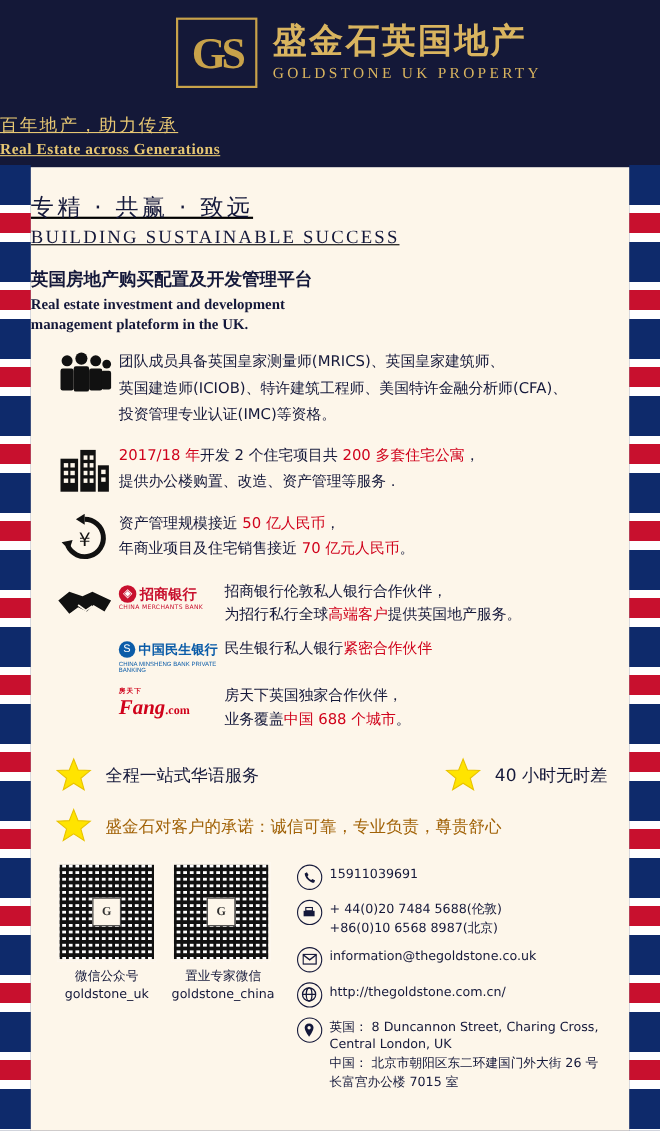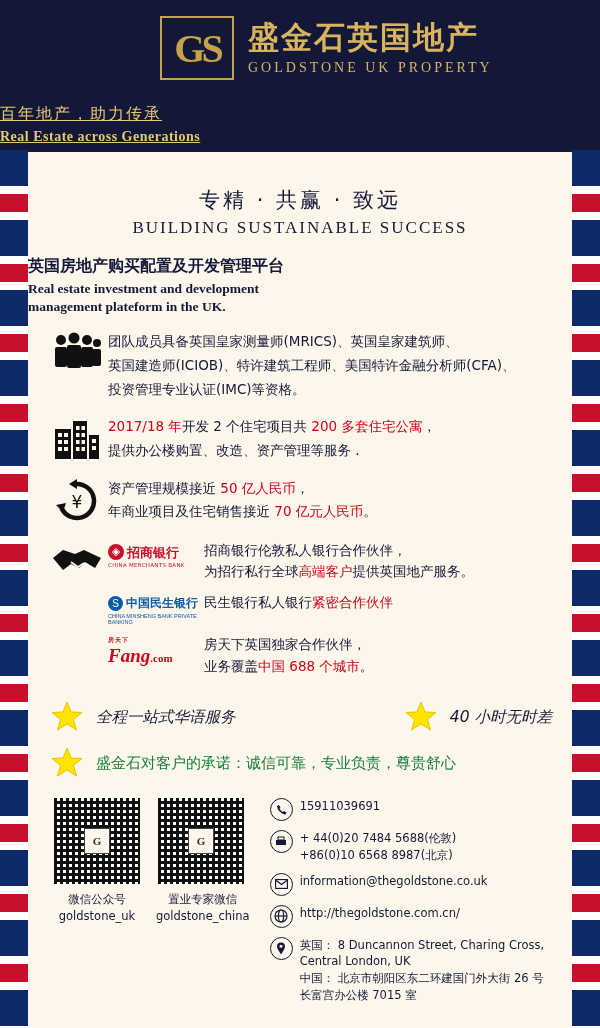--- a/index.html
+++ b/index.html
@@ -57,21 +57,21 @@
   .tagline .cn{font-size:16px;letter-spacing:2px;font-family:"DejaVu Sans",sans-serif;}
   .tagline .en{font-size:14px;margin-top:4px;font-family:"Liberation Serif",serif;font-weight:bold;letter-spacing:.5px;}
 
   
   .card{
     position:absolute;left:28px;right:28px;top:152px;bottom:0;
     background:#fdf6ea;
     padding:0;
     overflow:hidden;
   }
-  .slogan{text-align:center;margin-top:34px;}
+  .slogan{margin-top:22px;text-decoration:underline;}
   .slogan .cn{font-size:21px;color:#14183a;letter-spacing:3px;font-family:"DejaVu Sans",sans-serif;}
   .slogan .en{font-size:17px;color:#14183a;letter-spacing:2px;margin-top:4px;font-family:"Liberation Serif",serif;}
 
   .intro{text-align:left;margin-top:18px;color:#14183a;}
   .intro .cn{font-size:16px;font-weight:bold;font-family:"DejaVu Sans",sans-serif;}
   .intro .en{font-size:13.5px;font-weight:bold;margin-top:3px;line-height:1.35;font-family:"Liberation Serif",serif;}
 
   .row{display:flex;align-items:flex-start;margin:14px 0 0 0;padding:0 20px 0 18px;}
   .ico{width:62px;min-width:62px;display:flex;justify-content:center;padding-top:2px;}
   .txt{font-size:13.5px;line-height:1.75;color:#14183a;font-family:"DejaVu Sans",sans-serif;}
@@ -96,26 +96,26 @@
   .bank-cmb .en{display:block;color:#c8102e;font-size:5.5px;letter-spacing:.3px;margin-top:1px;}
   .bank-cmbc .m{display:inline-block;width:15px;height:15px;border-radius:50%;background:#0b5ca8;color:#fff;
     font-size:10px;text-align:center;line-height:15px;vertical-align:middle;margin-right:3px;}
   .bank-cmbc .cn{color:#0b5ca8;font-size:12px;font-weight:bold;vertical-align:middle;}
   .bank-cmbc .en{display:block;color:#0b5ca8;font-size:5.5px;margin-top:1px;}
   .fang{color:#d0021b;font-weight:bold;font-size:19px;font-family:"Liberation Serif",serif;font-style:italic;}
   .fang .small{font-size:11px;font-style:normal;}
   .fang .tag{display:block;font-size:6px;color:#d0021b;font-style:normal;letter-spacing:1px;}
 
   
-  .starrow{display:flex;align-items:center;padding:0 20px 0 22px;margin-top:14px;font-style:italic;}
+  .starrow{display:flex;align-items:center;padding:0 20px 0 22px;margin-top:14px;}
   .starrow .s{margin-right:12px;}
   .starrow .t{font-size:15.5px;color:#14183a;font-family:"DejaVu Sans",sans-serif;}
   .starrow .t2{font-size:15.5px;color:#14183a;font-family:"DejaVu Sans",sans-serif;margin-left:auto;display:flex;align-items:center;}
   .promise{display:flex;align-items:center;padding:0 20px 0 22px;margin-top:12px;}
-  .promise .t{font-size:15px;color:#15803d;font-family:"DejaVu Sans",sans-serif;}
+  .promise .t{font-size:15px;color:#a16207;font-family:"DejaVu Sans",sans-serif;}
 
   
   .footer{display:flex;padding:16px 18px 0 24px;}
   .qrs{display:flex;gap:14px;}
   .qrbox{text-align:center;}
   .qr{width:86px;height:86px;background:#fff;position:relative;
       background-image:
         repeating-linear-gradient(0deg,#111 0 3px,transparent 3px 6px),
         repeating-linear-gradient(90deg,#111 0 3px,transparent 3px 6px);
       background-size:6px 6px,6px 6px;

